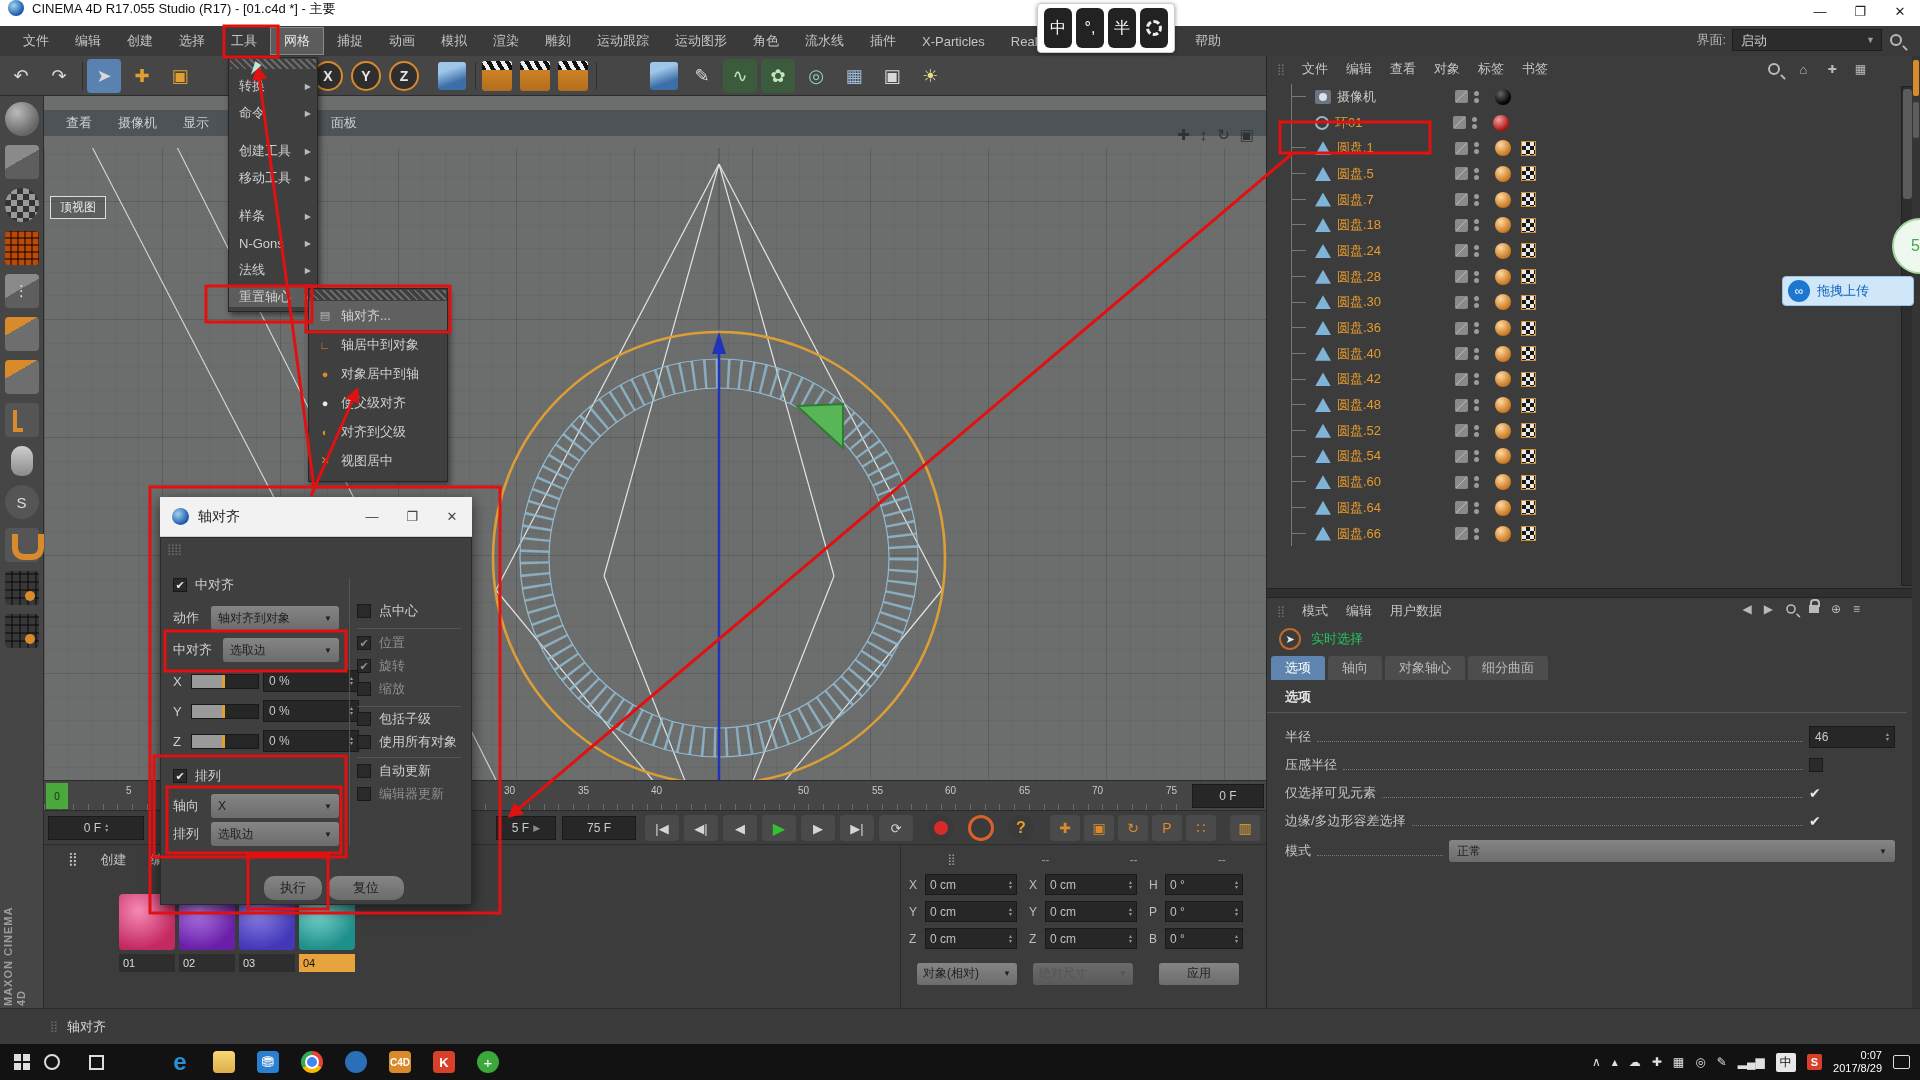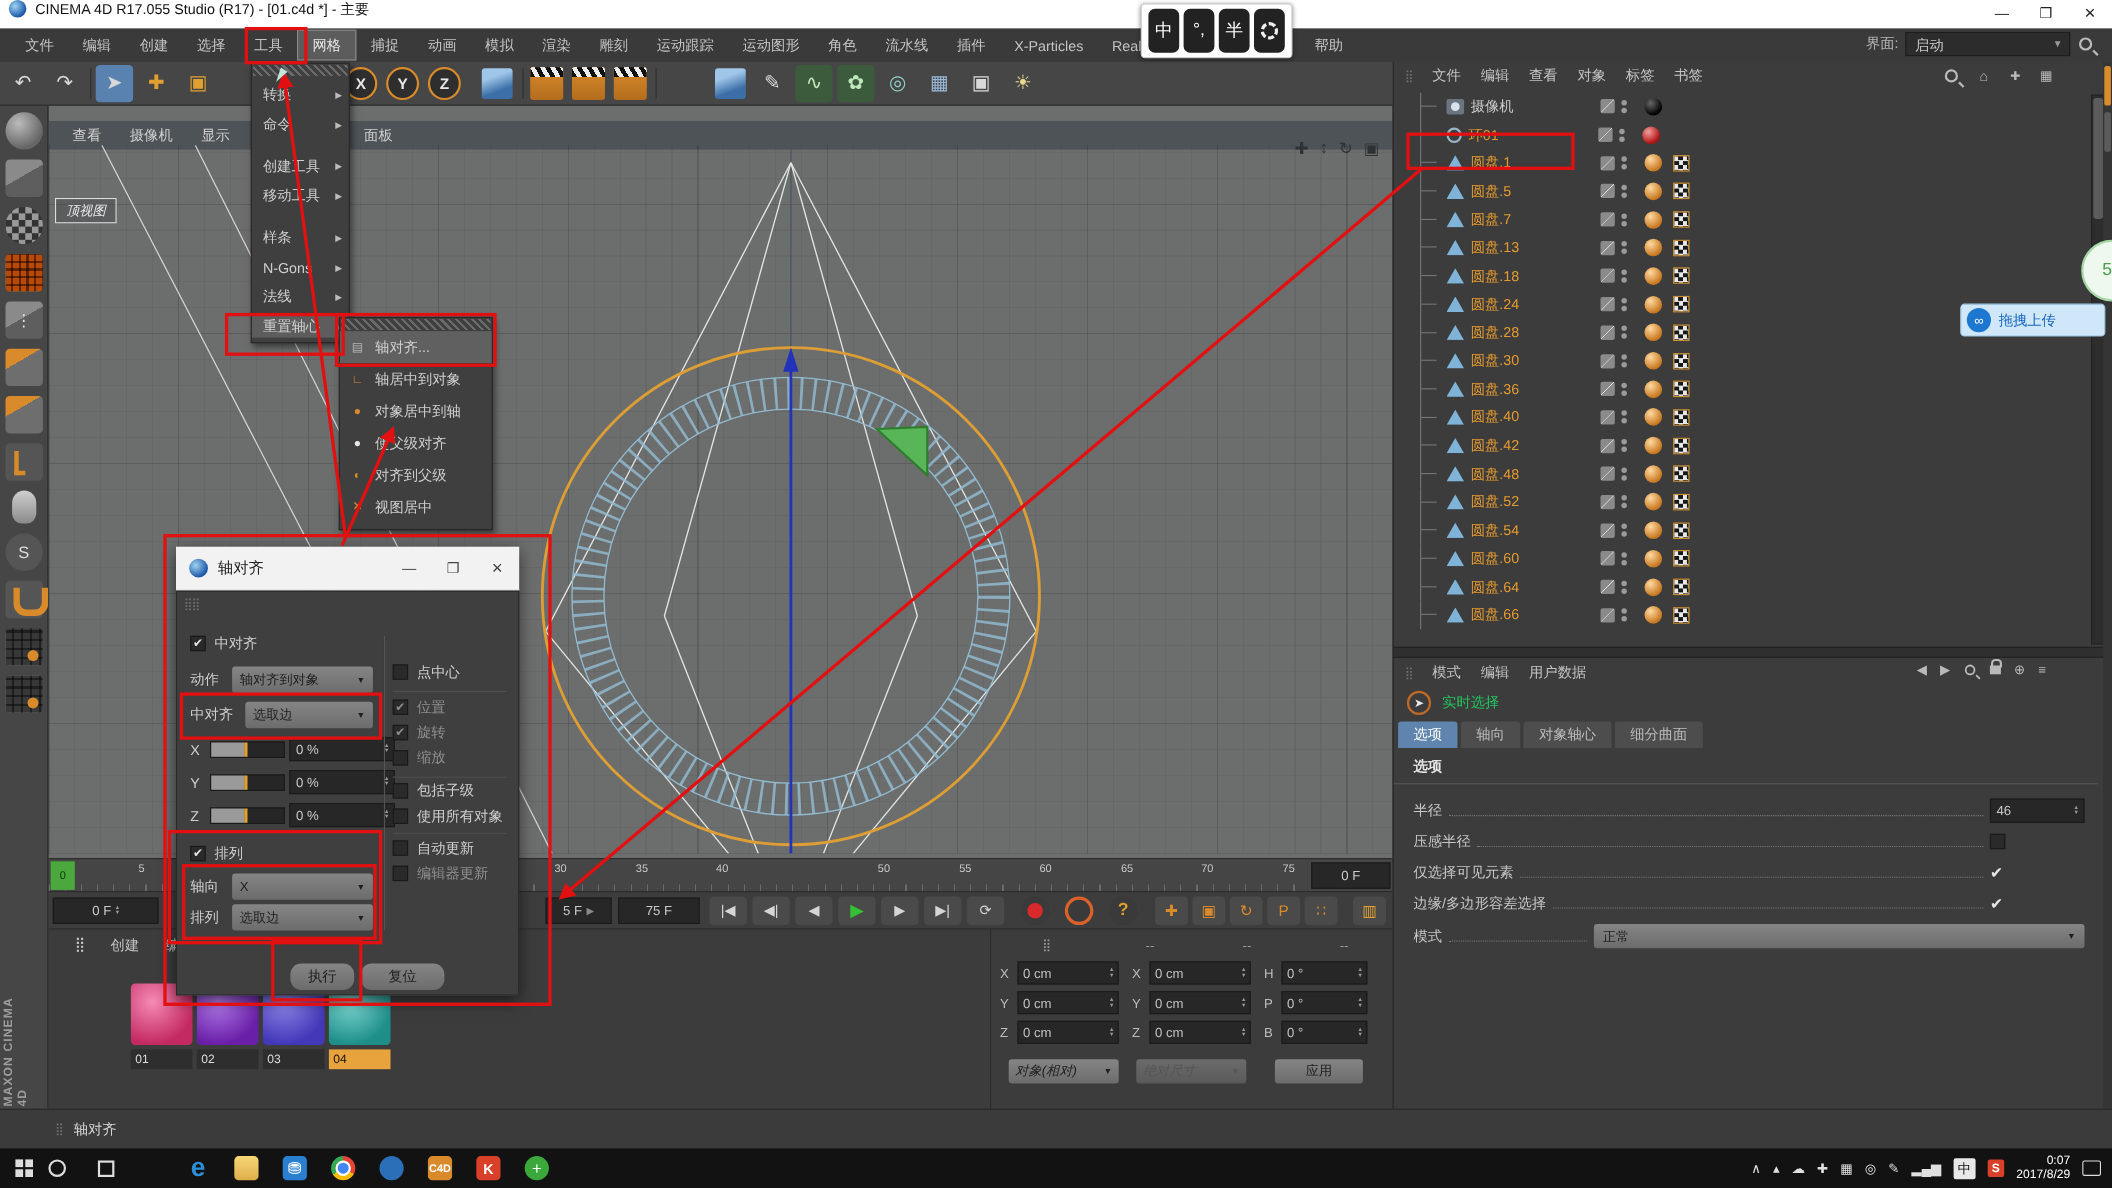--- a/index.html
+++ b/index.html
@@ -50,26 +50,26 @@
   .lico.gridl{background:repeating-linear-gradient(0deg,#777 0 6px,#444 6px 8px),repeating-linear-gradient(90deg,#777 0 6px,#444 6px 8px);background-blend-mode:multiply;}
   .lico.gridl::after{content:"";position:absolute;right:4px;bottom:4px;width:10px;height:10px;border-radius:50%;background:#d98a2a;}
   #brand{left:2px;top:930px;width:40px;height:76px;color:#9d9d9d;z-index:3;writing-mode:vertical-rl;transform:rotate(180deg);font-size:11px;font-weight:bold;letter-spacing:1px;line-height:13px;}
   
   #viewport{left:44px;top:96px;width:1222px;height:684px;background:#6c6e6d;z-index:1;}
   #vpmenu{left:0;top:14px;width:1222px;height:26px;background:#4d5357;display:flex;align-items:center;padding-left:22px;position:absolute;}
   #vpmenu .mi{color:#cfcfcf;font-size:13px;margin-right:26px;}
   #vpmenu .mi.pan{margin-left:96px;}
   #vpgizmos{position:absolute;right:12px;top:16px;display:flex;gap:10px;}
   #vpgizmos span{color:#2e3235;font-size:15px;}
-  #vpcanvas{position:absolute;left:0;top:36px;width:1222px;height:644px;overflow:hidden;
+  #vpcanvas{position:absolute;left:0;top:52px;width:1222px;height:644px;overflow:hidden;
     background-image:
       repeating-linear-gradient(0deg,rgba(0,0,0,.10) 0 1px,transparent 1px 118px),
       repeating-linear-gradient(90deg,rgba(0,0,0,.10) 0 1px,transparent 1px 118px),
       repeating-linear-gradient(0deg,rgba(0,0,0,.05) 0 1px,transparent 1px 23.6px),
-      repeating-linear-gradient(90deg,rgba(0,0,0,.05) 0 1px,transparent 1px 23.6px); font-style: italic;}
+      repeating-linear-gradient(90deg,rgba(0,0,0,.05) 0 1px,transparent 1px 23.6px);}
   #vptab{position:absolute;left:6px;top:48px;border:1px solid #dcdcdc;color:#e8e8e8;font-size:12px;padding:2px 9px;background:rgba(60,64,66,.35);}
   
   #timeline{left:44px;top:780px;width:1222px;height:30px;background:#454545;border-top:1px solid #2c2c2c;z-index:2;}
   #ruler{position:absolute;left:0;top:0;width:1146px;height:30px;background:repeating-linear-gradient(90deg,#6a6a6a 0 1px,transparent 1px 14.7px);background-position:0 bottom;background-size:100% 7px;background-repeat:repeat-x;}
   #ruler .num{position:absolute;top:4px;font-size:10px;color:#c9c9c9;}
   #fzero{position:absolute;left:2px;top:2px;width:22px;height:26px;background:#4aa83c;color:#113311;font-size:10px;display:flex;align-items:center;justify-content:center;}
   #curf{position:absolute;right:2px;top:3px;width:72px;height:24px;background:#272727;border:1px solid #1a1a1a;color:#c9c9c9;font-size:12px;display:flex;align-items:center;justify-content:center;}
   #transport{left:44px;top:810px;width:1222px;height:34px;background:#3d3d3d;border-top:1px solid #2c2c2c;display:flex;align-items:center;z-index:2;}
   .tfield{height:24px;background:#272727;border:1px solid #1a1a1a;color:#c9c9c9;font-size:12px;display:flex;align-items:center;justify-content:center;gap:4px;position:absolute;top:5px;}
   .spin{font-size:6px;color:#999;line-height:5px;display:inline-block;}
@@ -83,21 +83,21 @@
   #materials .menus span{color:#c4c4c4;font-size:13px;}
   .matball{position:absolute;top:49px;width:56px;height:56px;border-radius:4px;}
   .matlab{position:absolute;top:109px;width:56px;height:18px;background:#2e2e2e;color:#ddd;font-size:11px;display:flex;align-items:center;padding-left:4px;}
   .matlab.active{background:#e8a33c;color:#111;}
   #coords{left:900px;top:844px;width:366px;height:164px;background:#3c3c3c;border-top:1px solid #2c2c2c;border-left:1px solid #2c2c2c;z-index:2;font-size:12px;color:#bdbdbd;}
   #coords .hd{display:flex;padding:8px 0 4px 0;}
   #coords .hd span{width:116px;text-align:center;color:#9a9a9a;}
   .crow{display:flex;align-items:center;height:27px;padding-left:8px;gap:4px;}
   .crow .lb{width:12px;color:#bdbdbd;}
   .cfield{width:92px;height:21px;background:#272727;border:1px solid #1a1a1a;color:#c0c0c0;display:flex;align-items:center;justify-content:space-between;padding:0 4px;}
-  .cdd{width:100px;height:22px;background:linear-gradient(#858585,#6c6c6c);border-radius:3px;color:#1e1e1e;font-size:12px;display:flex;align-items:center;justify-content:space-between;padding:0 6px;font-style:italic;}
+  .cdd{width:100px;height:22px;background:linear-gradient(#858585,#6c6c6c);border-radius:3px;color:#1e1e1e;font-size:12px;display:flex;align-items:center;justify-content:space-between;padding:0 6px;}
   .cdd.dis{color:#555;background:linear-gradient(#6b6b6b,#5a5a5a);}
   .cbtn{width:80px;height:22px;background:linear-gradient(#858585,#6c6c6c);border-radius:3px;color:#1e1e1e;font-size:12px;display:flex;align-items:center;justify-content:center;}
   
   #statusbar{left:0;top:1008px;width:1920px;height:36px;background:#3b3b3b;border-top:1px solid #2a2a2a;display:flex;align-items:center;z-index:4;}
   #statusbar .grip{margin:0 10px 0 50px;}
   #statusbar .tx{color:#d5d5d5;font-size:13px;}
   .grip{color:#6f6f6f;font-size:11px;letter-spacing:-1px;}
   
   #rightpanel{left:1266px;top:56px;width:654px;height:952px;background:#3c3c3c;border-left:1px solid #252525;z-index:3;}
   .pmenu{display:flex;align-items:center;height:26px;gap:18px;padding-left:10px;color:#c4c4c4;font-size:13px;}
@@ -607,32 +607,20 @@
         <span class="omname">圆盘.7</span>
         <span class="omsq"></span>
         <span class="omdots">
           <i></i>
           <i></i>
         </span>
         <span class="tagball"></span>
         <span class="checker"></span>
       </div>
 
-      <div class="omrow disc">
-        <span class="tree"></span>
-        <span class="omico"></span>
-        <span class="omname">圆盘.13</span>
-        <span class="omsq"></span>
-        <span class="omdots">
-          <i></i>
-          <i></i>
-        </span>
-        <span class="tagball"></span>
-        <span class="checker"></span>
-      </div>
 
 
       <div class="omrow disc">
         <span class="tree"></span>
         <span class="omico"></span>
         <span class="omname">圆盘.18</span>
         <span class="omsq"></span>
         <span class="omdots">
           <i></i>
           <i></i>

